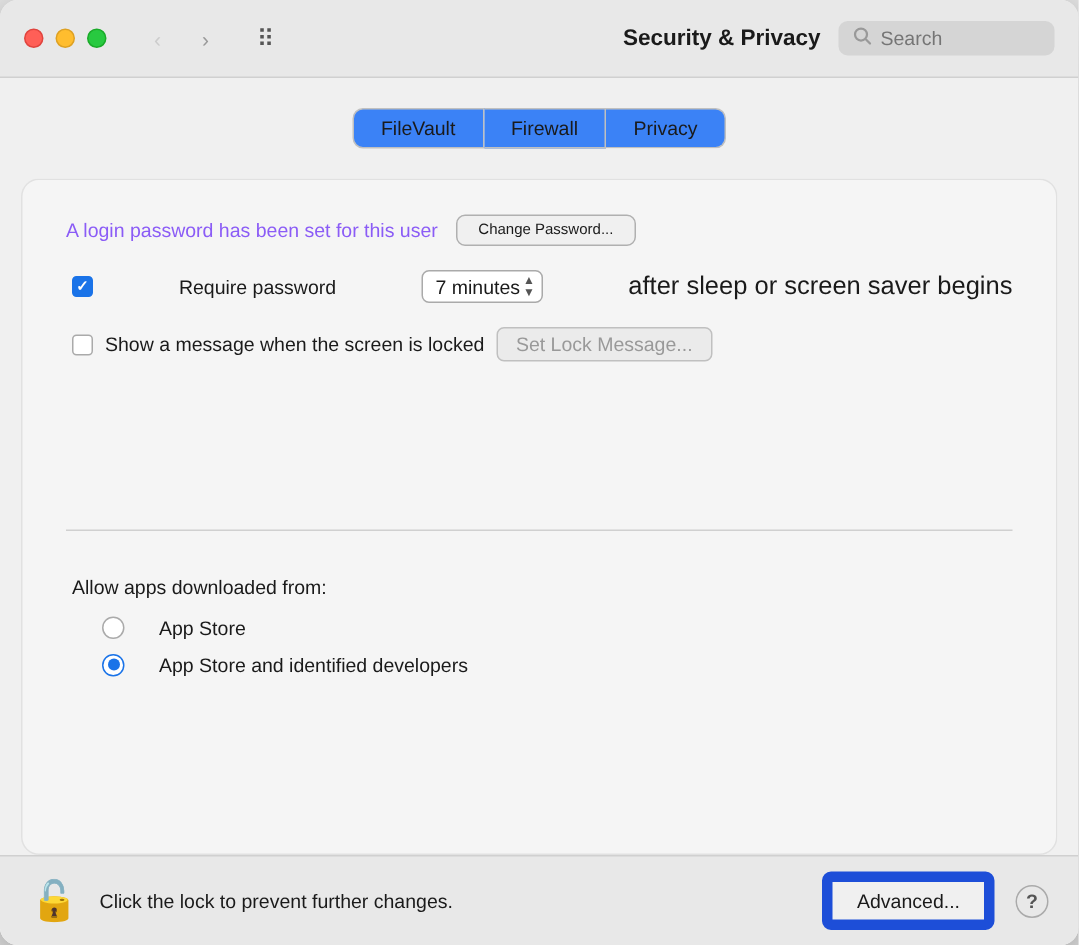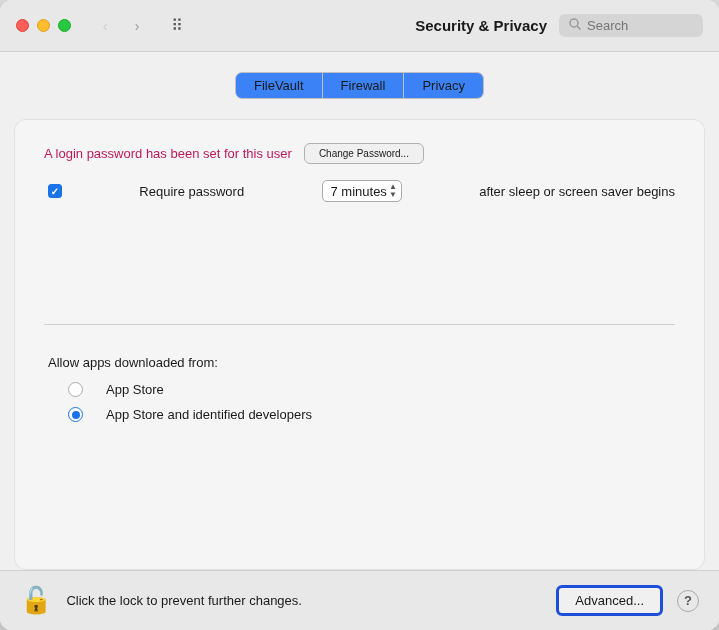--- a/index.html
+++ b/index.html
@@ -183,21 +183,21 @@
 
     .password-row {
       display: flex;
       align-items: center;
       gap: 12px;
       flex-wrap: wrap;
     }
 
     .password-label {
       font-size: 13px;
-      color: #be185d;
+      color: #8b5cf6;
     }
 
     .change-password-btn {
       padding: 4px 14px;
       background: #f0f0f0;
       border: 1px solid #b0b0b0;
       border-radius: 6px;
       font-size: 10px;
       cursor: pointer;
       color: #1a1a1a;
@@ -256,21 +256,21 @@
 
     .dropdown-arrows {
       display: flex;
       flex-direction: column;
       font-size: 8px;
       color: #555;
       line-height: 1;
     }
 
     .after-label {
-      font-size: 13px;
+      font-size: 17px;
       color: #1a1a1a;
     }
 
     .lock-message-row {
       display: flex;
       align-items: center;
       gap: 8px;
       margin-left: 4px;
     }
 
@@ -360,21 +360,21 @@
 
     .lock-text {
       flex: 1;
       font-size: 13px;
       color: #1a1a1a;
     }
 
     .advanced-btn {
       padding: 5px 16px;
       background: #f0f0f0;
-      border: 3px solid #1d4ed8;
+      border: 7px solid #1d4ed8;
       border-radius: 6px;
       font-size: 13px;
       cursor: pointer;
       color: #1a1a1a;
     }
 
     .help-btn {
       width: 22px;
       height: 22px;
       border-radius: 50%;
@@ -444,20 +444,25 @@
         <div class="dropdown-select">
           <span>7 minutes</span>
           <div class="dropdown-arrows">
             <span>▲</span>
             <span>▼</span>
           </div>
         </div>
         <span class="after-label">after sleep or screen saver begins</span>
       </div>
 
+      <div class="lock-message-row">
+        <div class="checkbox"></div>
+        <span class="checkbox-label">Show a message when the screen is locked</span>
+        <button class="set-lock-btn">Set Lock Message...</button>
+      </div>
 
       <div style="flex: 1; max-height: 80px;"></div>
 
       <div class="divider"></div>
 
       <div class="allow-section">
         <div class="allow-title">Allow apps downloaded from:</div>
 
         <div class="radio-row">
           <div class="radio"></div>

